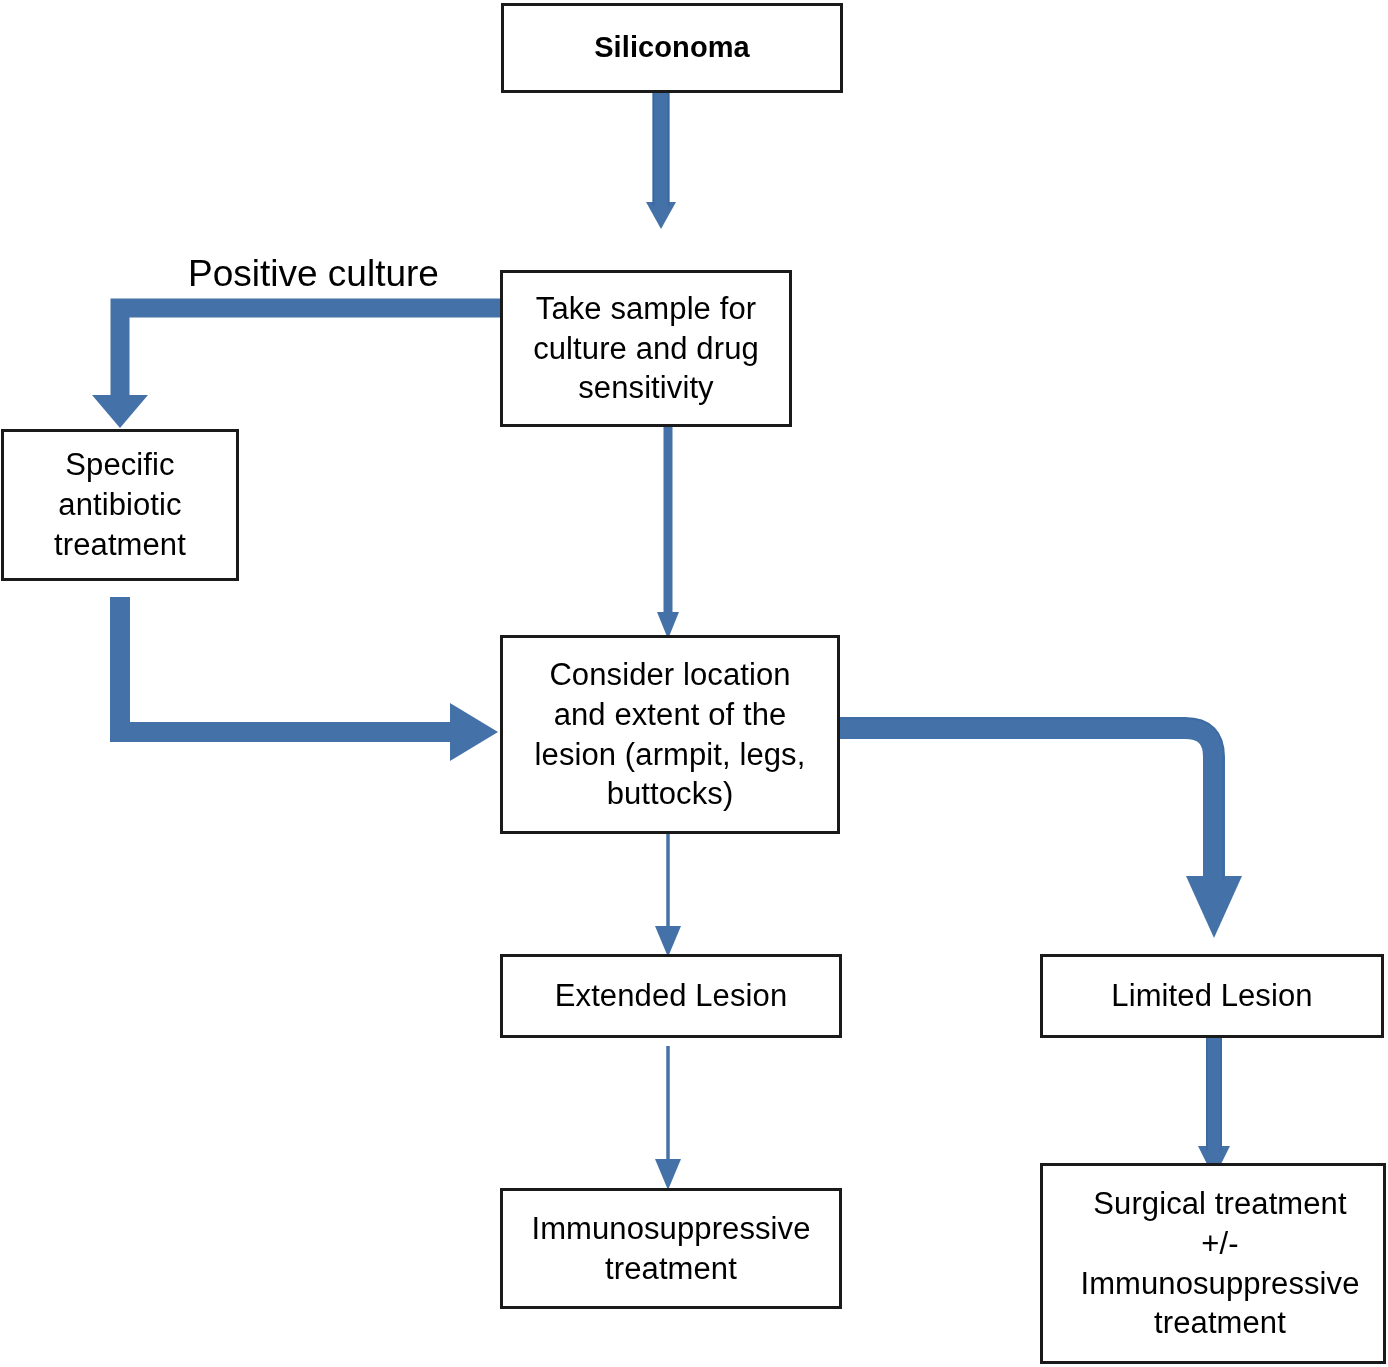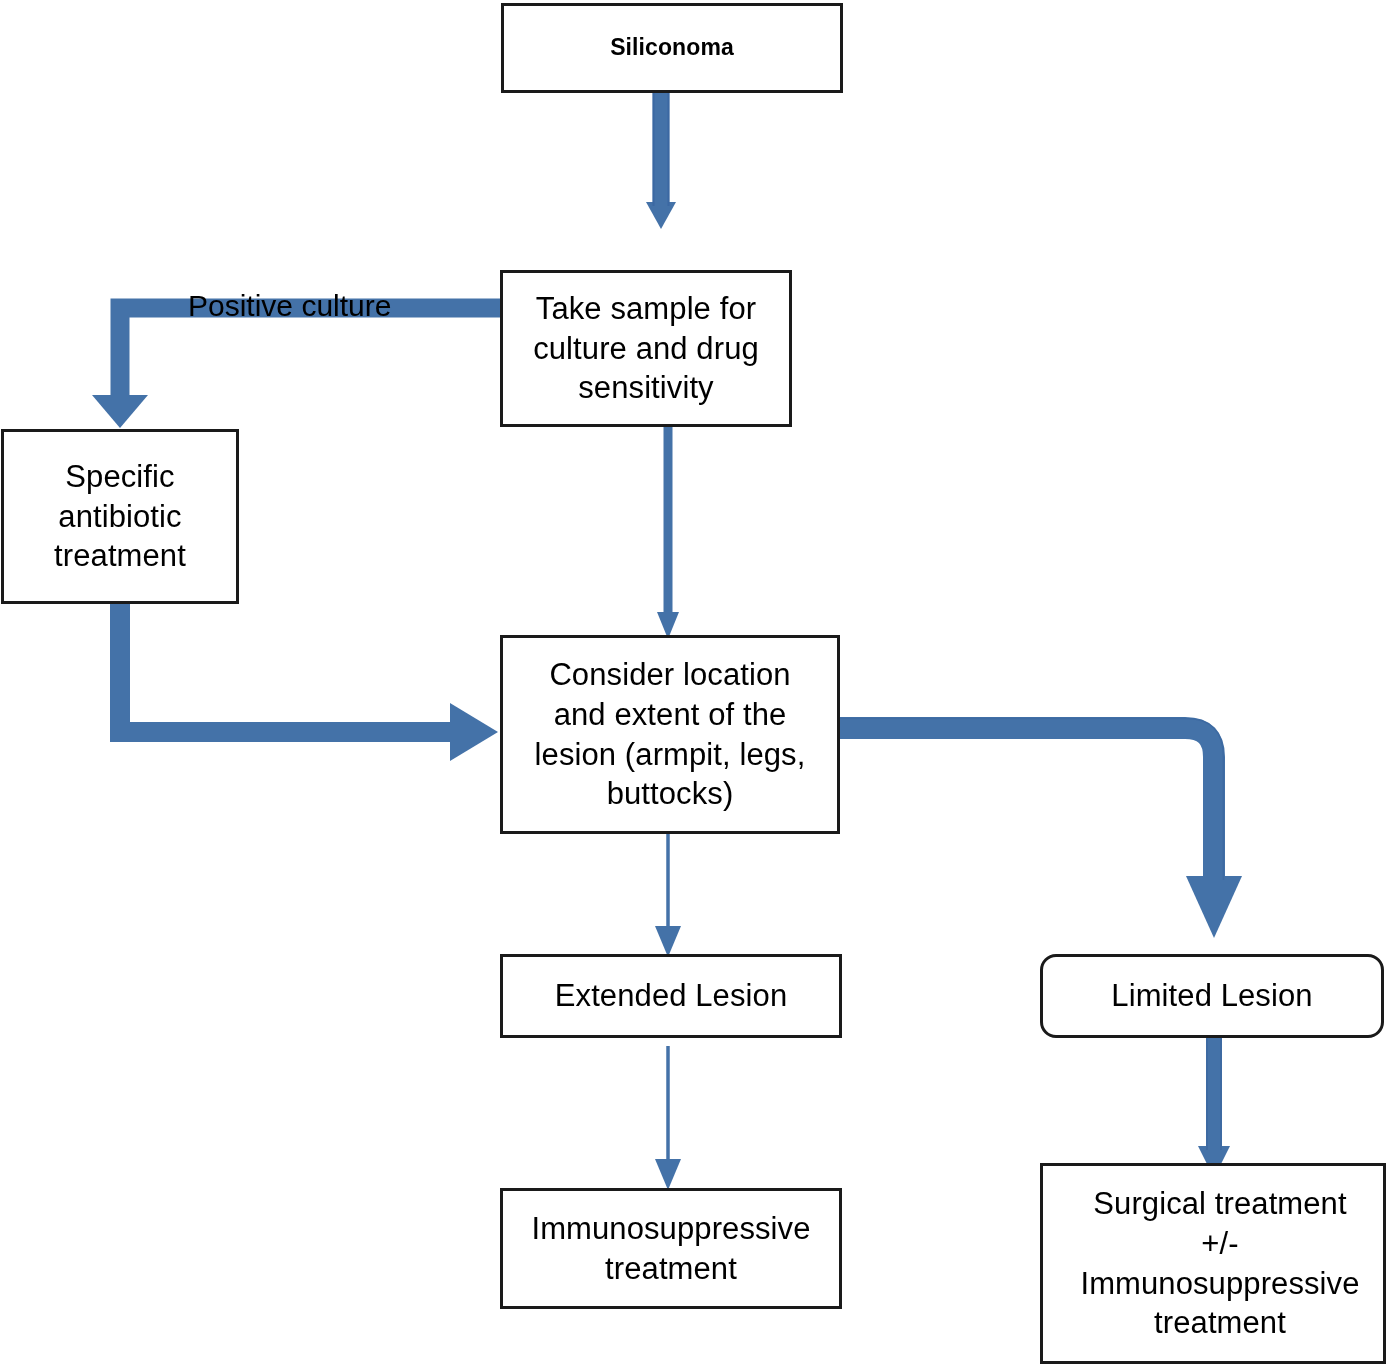--- a/index.html
+++ b/index.html
@@ -35,29 +35,28 @@
     text-align: center;
     color: #000000;
     font-size: 31px;
     line-height: 1.28;
     letter-spacing: 0.1px;
     white-space: pre-line;
     padding: 2px 6px;
   }
   .node-box.bold {
     font-weight: bold;
-    font-size: 23px;
+    font-size: 29px;
   }
   .edge-label {
     position: absolute;
     color: #000000;
-    font-size: 30px;
+    font-size: 37px;
     line-height: 1.2;
     white-space: nowrap;
-    margin-top: 36px;
   }
 </style>
 </head>
 <body>
 
 <div id="diagram-root">
 
   <svg class="flow-canvas" viewBox="0 0 1388 1367">
 
     <g>
@@ -106,32 +105,32 @@
     </g>
 
   </svg>
 
   <div class="node-box bold" style="left:501px; top:3px; width:342px; height:90px;">Siliconoma</div>
 
   <div class="node-box" style="left:500px; top:238px; width:292px; height:157px;margin-top:32px;">Take sample for
 culture and drug
 sensitivity</div>
 
-  <div class="node-box" style="left:1px; top:429px; width:238px; height:175px;">Specific
+  <div class="node-box" style="left:1px; top:429px; width:238px; height:152px;">Specific
 antibiotic
 treatment</div>
 
   <div class="node-box" style="left:500px; top:635px; width:340px; height:199px;">Consider location
 and extent of the
 lesion (armpit, legs,
 buttocks)</div>
 
   <div class="node-box" style="left:500px; top:954px; width:342px; height:84px;">Extended Lesion</div>
 
-  <div class="node-box" style="left:1040px; top:954px; width:344px; height:84px;border-radius:16px;">Limited Lesion</div>
+  <div class="node-box" style="left:1040px; top:954px; width:344px; height:84px;">Limited Lesion</div>
 
   <div class="node-box" style="left:500px; top:1188px; width:342px; height:121px;">Immunosuppressive
 treatment</div>
 
   <div class="node-box" style="left:1040px; top:1163px; width:346px; height:201px;padding-left:20px;">Surgical treatment
 +/-
 Immunosuppressive
 treatment</div>
 
   <div class="edge-label" style="left:188px; top:252px;">Positive culture</div>

